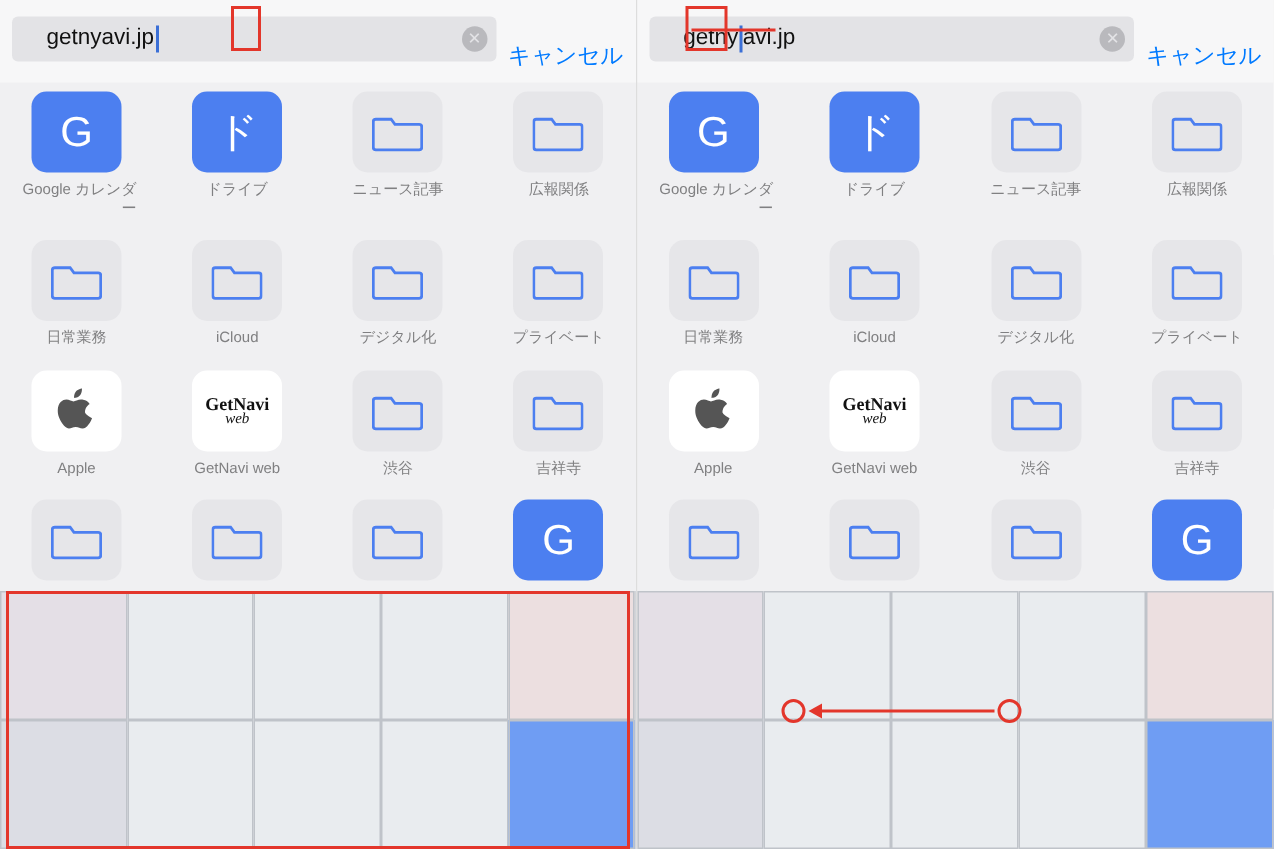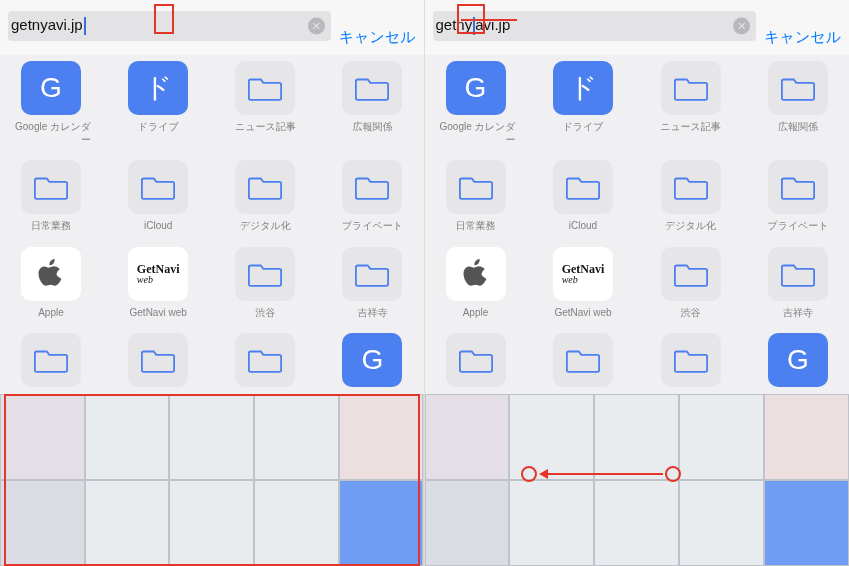--- a/index.html
+++ b/index.html
@@ -29,21 +29,21 @@
     background: #f7f7f8;
   }
   .search-box {
     flex: 1;
     position: relative;
     background: #e3e3e6;
     border-radius: 4px;
     height: 30px;
     display: flex;
     align-items: center;
-    padding: 0 28px 0 3px;
+    padding: 0 28px 0 23px;
   }
   .search-text { font-size: 15px; color: #111; white-space: nowrap; position: relative; }
   .clear-btn {
     position: absolute;
     right: 6px;
     top: 50%;
     transform: translateY(-50%);
     width: 17px; height: 17px;
     border-radius: 50%;
     background: #b9b9bd;
@@ -82,21 +82,21 @@
   .folder-svg { width: 34px; height: 28px; }
   .icon.white-tile { background: #fff; }
   .label {
     font-size: 10px;
     color: #808082;
     text-align: right;
     line-height: 1.25;
     max-width: 80px;
   }
   .apple-svg { width: 30px; height: 36px; }
-  .getnavi { font-family: Georgia, serif; font-weight: bold; font-size: 12px; color:#111; line-height:1; text-align:left;}
+  .getnavi { font-family: Georgia, serif; font-weight: bold; font-size: 12px; color:#111; line-height:1; text-align:center;}
   .getnavi .web { display:block; font-size:10px; font-weight:normal; font-style: italic;}
 
   .kb-area {
     position: absolute;
     left: 0; right: 0; bottom: 0;
     height: 172px;
     background: #d1d5da;
     display: grid;
     grid-template-columns: repeat(5, 1fr);
     grid-template-rows: repeat(2, 1fr);

